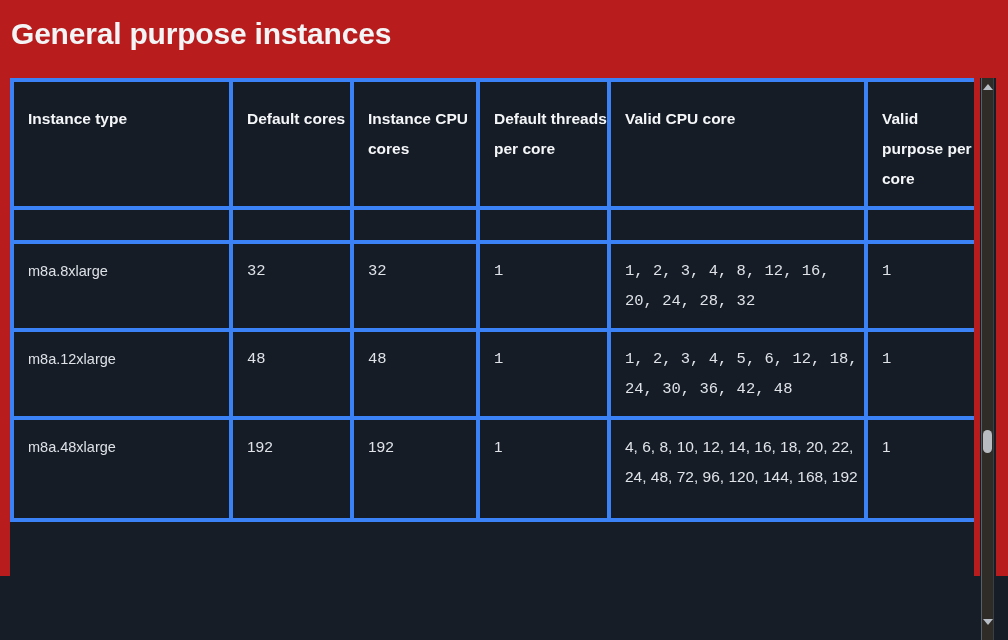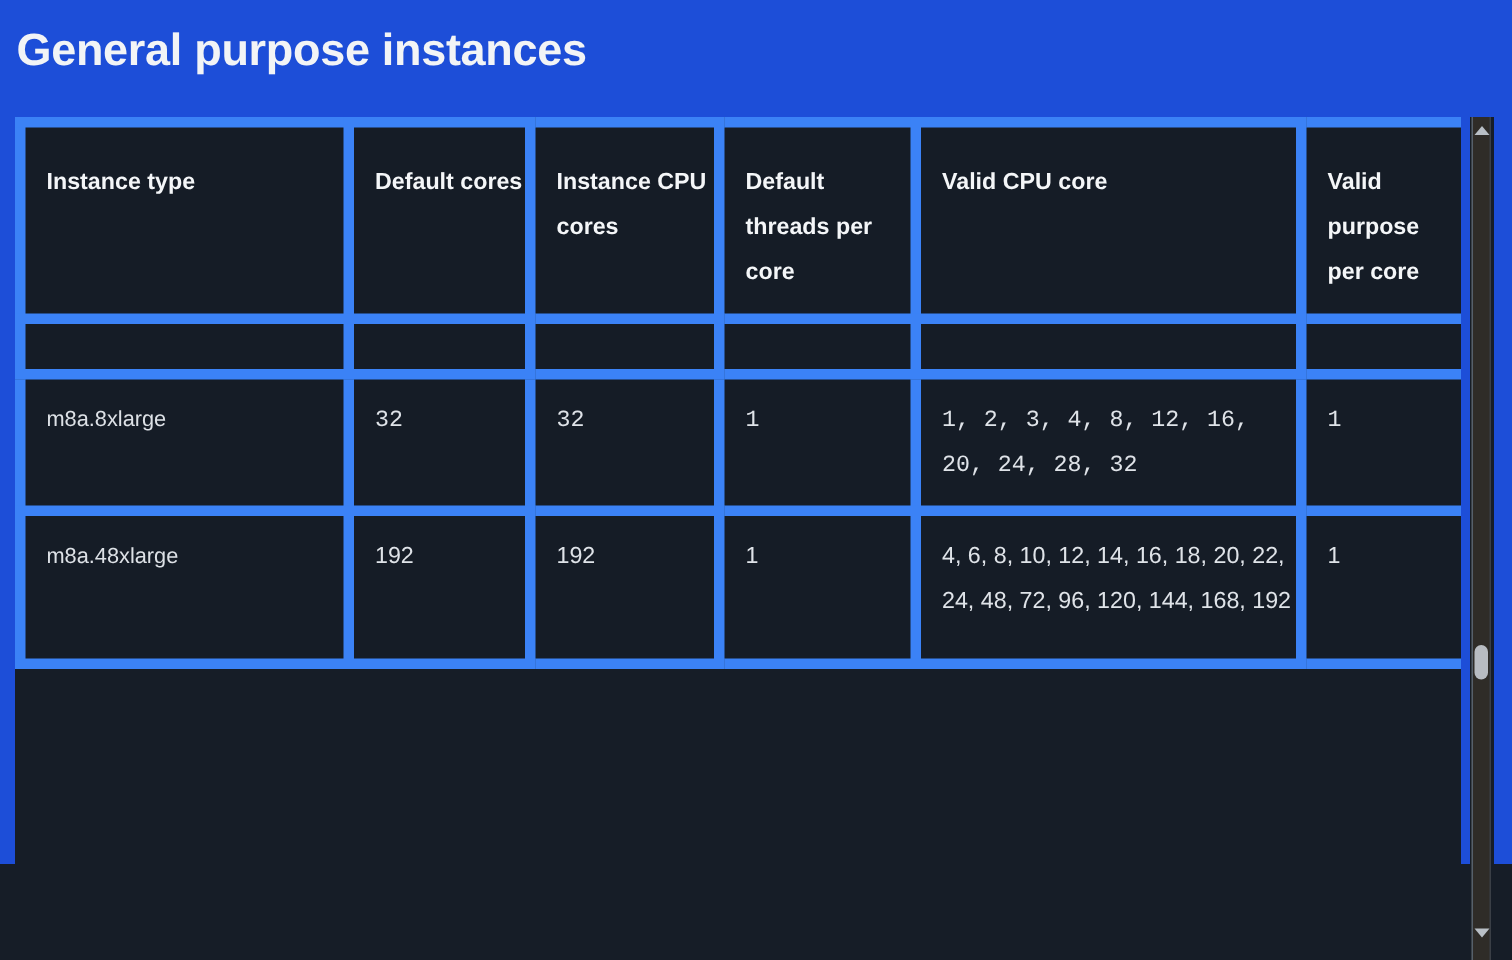--- a/index.html
+++ b/index.html
@@ -11,21 +11,21 @@
     overflow: hidden;
   }
   body {
     font-family: "Liberation Sans", sans-serif;
     color: #e9ecef;
   }
   .page {
     position: relative;
     width: 1008px;
     height: 576px;
-    background: #1d4ed8;
+    background: #b91c1c;
     padding: 0;
   }
   .page-title {
     font-size: 30px;
     font-weight: bold;
     color: #f2f4f6;
     letter-spacing: -0.2px;
     margin: 0;
     padding: 14px 0 0 11px;
     line-height: 40px;
@@ -48,21 +48,21 @@
     background: #151c26;
   }
   table.inst col.c0 { width: 219px; }
   table.inst col.c1 { width: 121px; }
   table.inst col.c2 { width: 126px; }
   table.inst col.c3 { width: 131px; }
   table.inst col.c4 { width: 257px; }
   table.inst col.c5 { width: 110px; }
 
   table.inst th, table.inst td {
-    border: 7px solid #3b82f6;
+    border: 4px solid #3b82f6;
     text-align: left;
     vertical-align: top;
     padding: 12px 0 12px 14px;
     font-size: 15.5px;
     line-height: 30px;
     color: #dfe3e8;
     background: #151c26;
   }
   table.inst th {
     font-weight: bold;
@@ -192,20 +192,28 @@
 
         <tr class="r-tall">
           <td class="mono">m8a.8xlarge</td>
           <td>32</td>
           <td>32</td>
           <td>1</td>
           <td>1, 2, 3, 4, 8, 12, 16, 20, 24, 28, 32</td>
           <td>1</td>
         </tr>
 
+        <tr class="r-tall">
+          <td class="mono">m8a.12xlarge</td>
+          <td>48</td>
+          <td>48</td>
+          <td>1</td>
+          <td>1, 2, 3, 4, 5, 6, 12, 18, 24, 30, 36, 42, 48</td>
+          <td>1</td>
+        </tr>
 
 
 
         <tr class="r-xtall">
           <td class="mono">m8a.48xlarge</td>
           <td>192</td>
           <td>192</td>
           <td>1</td>
           <td>4, 6, 8, 10, 12, 14, 16, 18, 20, 22, 24, 48, 72, 96, 120, 144, 168, 192</td>
           <td>1</td>

